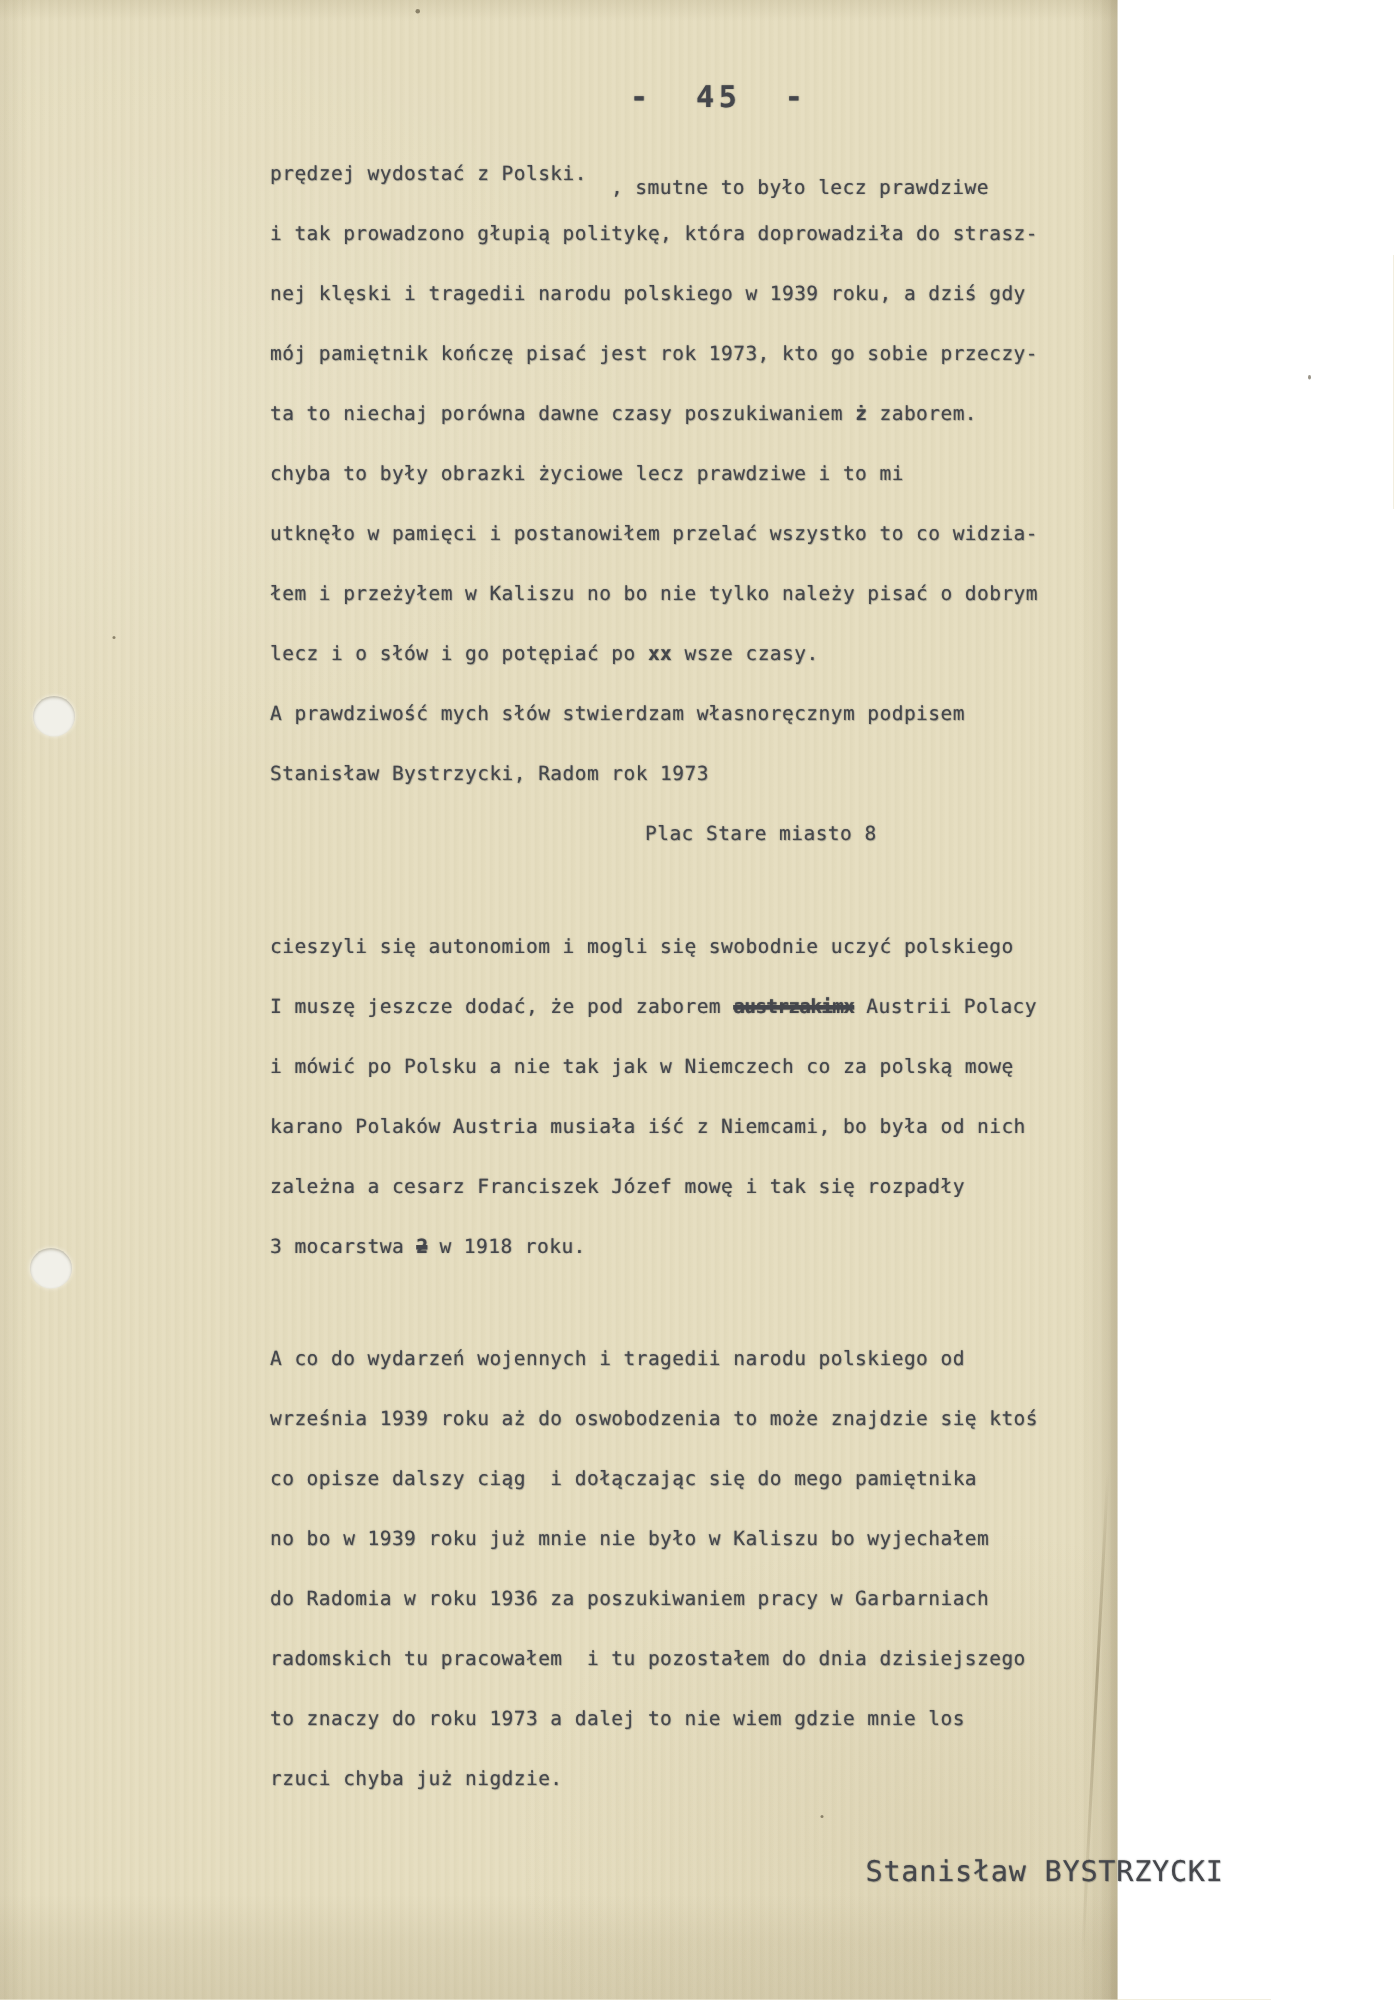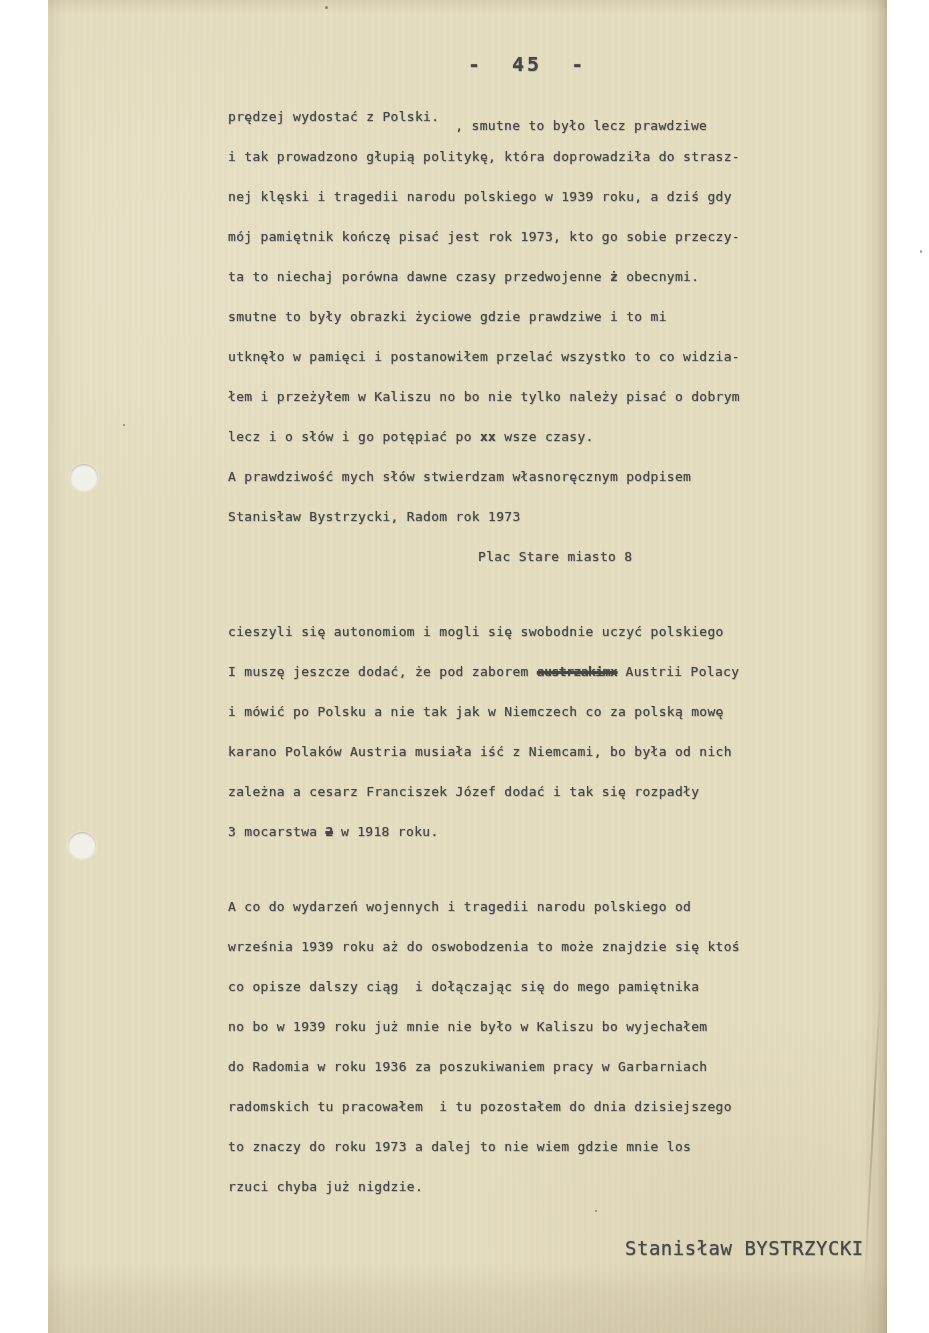--- a/index.html
+++ b/index.html
@@ -1,37 +1,36 @@
 <!DOCTYPE html>
 <html><head>
 <meta charset="utf-8">
 <style>
   html,body{margin:0;padding:0;}
   body{
     width:929px;height:1333px;overflow:hidden;
     font-family:"DejaVu Sans Mono", monospace;
   }
   .page{
-    position:relative;width:839px;height:1333px;
+    position:relative;width:745px;height:1333px;
     background-color:#e5ddbf;
     background-image:
       
       linear-gradient(270deg, rgba(110,95,58,0.30) 0px, rgba(110,95,58,0.10) 10px, rgba(0,0,0,0) 26px),
       
       linear-gradient(90deg, rgba(120,105,70,0.10) 0px, rgba(0,0,0,0) 18px),
       
       linear-gradient(180deg, rgba(125,110,70,0.12) 0px, rgba(0,0,0,0) 14px),
       
       linear-gradient(0deg, rgba(130,115,75,0.16) 0px, rgba(130,115,75,0.10) 40px, rgba(0,0,0,0) 70px),
       
       radial-gradient(420px 300px at 85% 92%, rgba(150,130,85,0.10), rgba(0,0,0,0) 70%),
       radial-gradient(500px 380px at 15% 20%, rgba(255,255,255,0.10), rgba(0,0,0,0) 70%),
       
       repeating-linear-gradient(90deg, rgba(255,255,255,0.035) 0px, rgba(255,255,255,0.035) 2px, rgba(90,80,50,0.028) 3px, rgba(0,0,0,0) 6px);
-    margin-left: 48px;
   }
   .crease{
     position:absolute;top:980px;right:14px;width:2px;height:330px;
     background:linear-gradient(180deg, rgba(0,0,0,0), rgba(100,85,50,0.35) 40%, rgba(0,0,0,0));
     transform:rotate(3deg);
   }
   .ink{
     color:#45474c;
     text-shadow:0 0 1px rgba(60,62,66,0.55), 0.5px 0.5px 0 rgba(60,62,66,0.22);
   }
@@ -79,36 +78,36 @@
 
 <div class="page">
 
   <div class="page-number ink">-  45  -</div>
 
   <div class="textblock p1 ink">
     <div class="tline"><span>prędzej wydostać z Polski.</span><span class="cont">, smutne to było lecz prawdziwe</span></div>
     <div class="tline">i tak prowadzono głupią politykę, która doprowadziła do strasz-</div>
     <div class="tline">nej klęski i tragedii narodu polskiego w 1939 roku, a dziś gdy</div>
     <div class="tline">mój pamiętnik kończę pisać jest rok 1973, kto go sobie przeczy-</div>
-    <div class="tline"><span>ta to niechaj porówna dawne czasy przedwojenne </span><span class="overtype">ż</span><span> obecnymi.</span></div>
-    <div class="tline">smutne to były obrazki życiowe gdzie prawdziwe i to mi</div>
+    <div class="tline"><span>ta to niechaj porówna dawne czasy poszukiwaniem </span><span class="overtype">ż</span><span> zaborem.</span></div>
+    <div class="tline">chyba to były obrazki życiowe lecz prawdziwe i to mi</div>
     <div class="tline">utknęło w pamięci i postanowiłem przelać wszystko to co widzia-</div>
     <div class="tline">łem i przeżyłem w Kaliszu no bo nie tylko należy pisać o dobrym</div>
     <div class="tline"><span>lecz i o słów i go potępiać po </span><span class="overtype">xx</span><span> wsze czasy.</span></div>
     <div class="tline">A prawdziwość mych słów stwierdzam własnoręcznym podpisem</div>
     <div class="tline">Stanisław Bystrzycki, Radom rok 1973</div>
     <div class="tline indent-plac">Plac Stare miasto 8</div>
   </div>
 
   <div class="textblock p2 ink">
     <div class="tline">cieszyli się autonomiom i mogli się swobodnie uczyć polskiego</div>
     <div class="tline"><span>I muszę jeszcze dodać, że pod zaborem </span><span class="struck">austrzakimx</span><span> Austrii Polacy</span></div>
     <div class="tline">i mówić po Polsku a nie tak jak w Niemczech co za polską mowę</div>
     <div class="tline">karano Polaków Austria musiała iść z Niemcami, bo była od nich</div>
-    <div class="tline">zależna a cesarz Franciszek Józef dodać i tak się rozpadły</div>
+    <div class="tline">zależna a cesarz Franciszek Józef mowę i tak się rozpadły</div>
     <div class="tline"><span>3 mocarstwa </span><span class="struck">2</span><span> w 1918 roku.</span></div>
   </div>
 
   <div class="textblock p3 ink">
     <div class="tline">A co do wydarzeń wojennych i tragedii narodu polskiego od</div>
     <div class="tline">września 1939 roku aż do oswobodzenia to może znajdzie się ktoś</div>
     <div class="tline">co opisze dalszy ciąg  i dołączając się do mego pamiętnika</div>
     <div class="tline">no bo w 1939 roku już mnie nie było w Kaliszu bo wyjechałem</div>
     <div class="tline">do Radomia w roku 1936 za poszukiwaniem pracy w Garbarniach</div>
     <div class="tline">radomskich tu pracowałem  i tu pozostałem do dnia dzisiejszego</div>

